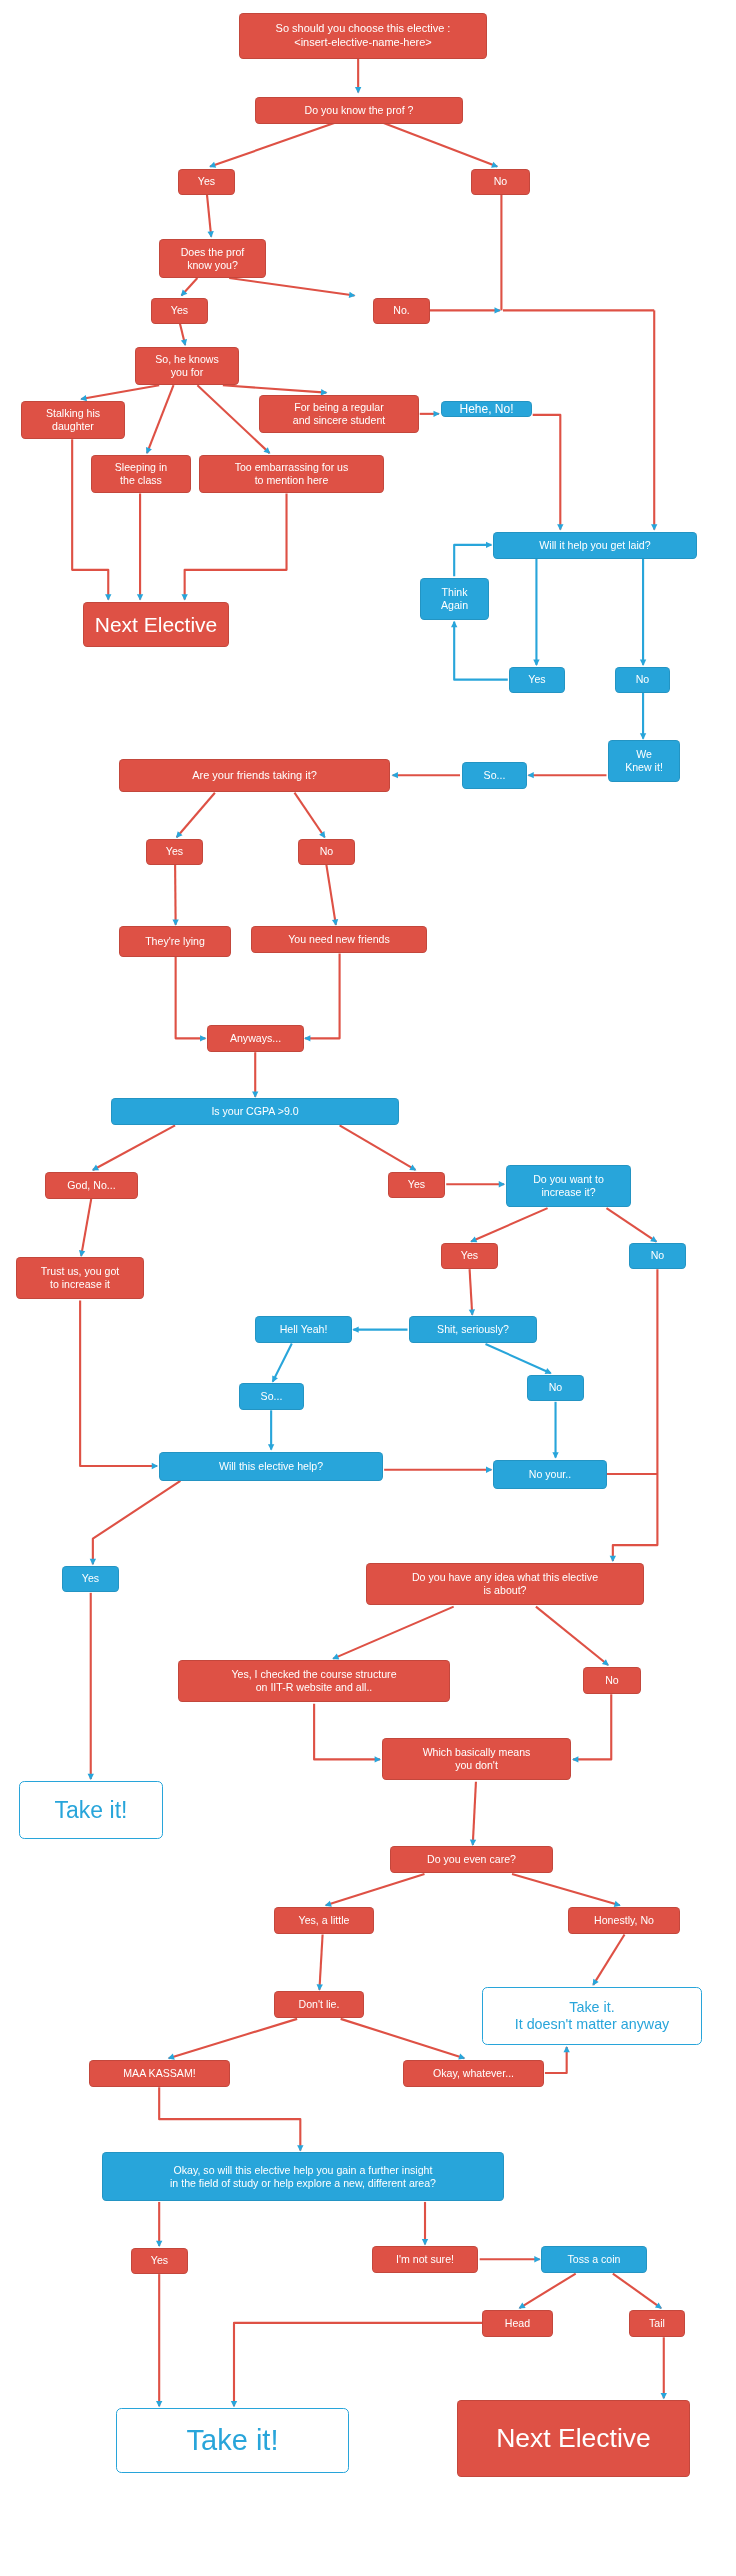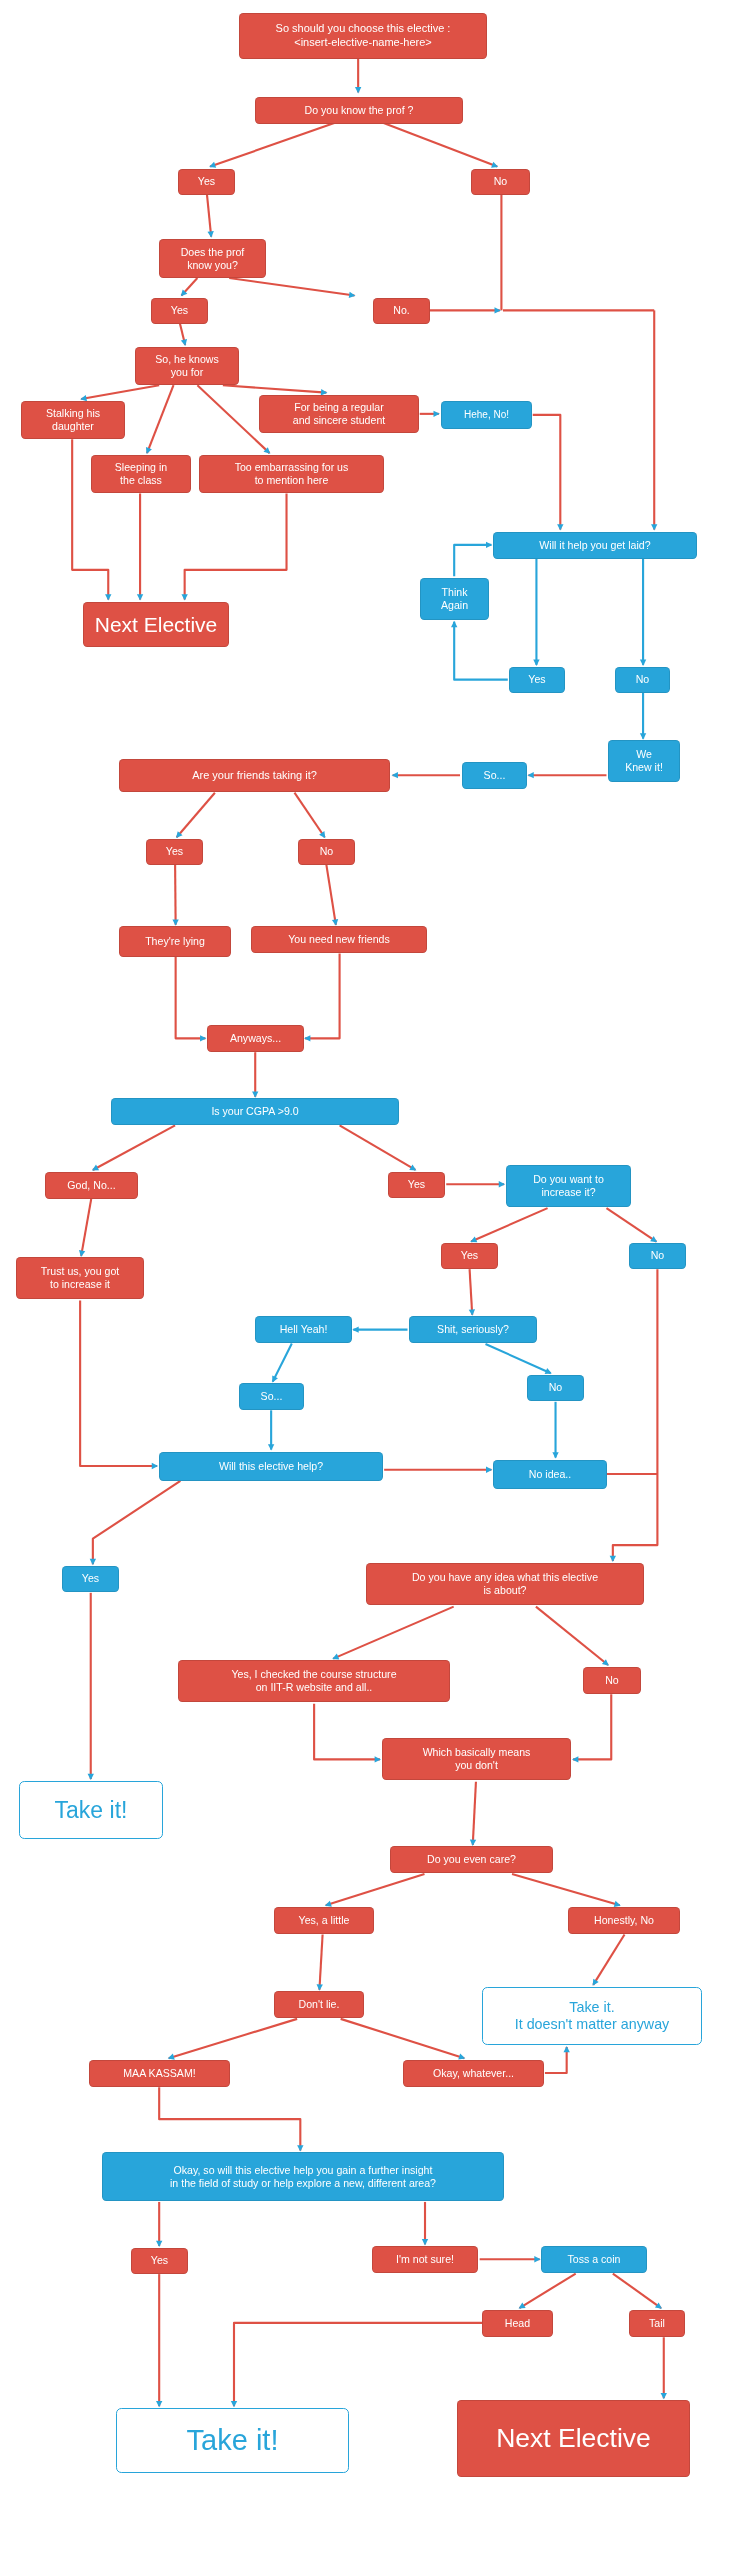--- a/index.html
+++ b/index.html
@@ -116,21 +116,21 @@
     <div class="node red" style="left: 135px; top: 347px; width: 104px; height: 38px; font-size: 10.6px;">So, he knows
 you for</div>
     <div class="node red" style="left: 21px; top: 401px; width: 104px; height: 38px; font-size: 10.6px;">Stalking his
 daughter</div>
     <div class="node red" style="left: 259px; top: 395px; width: 160px; height: 38px; font-size: 10.6px;">For being a regular
 and sincere student</div>
     <div class="node red" style="left: 91px; top: 455px; width: 100px; height: 38px; font-size: 10.6px;">Sleeping in
 the class</div>
     <div class="node red" style="left: 199px; top: 455px; width: 185px; height: 38px; font-size: 10.6px;">Too embarrassing for us
 to mention here</div>
-    <div class="node blue" style="left: 441px; top: 401px; width: 91px; height: 28px; font-size: 10px;">Hehe, No!</div>
+    <div class="node blue" style="left: 441px; top: 401px; width: 91px; height: 16px; font-size: 12px;">Hehe, No!</div>
     <div class="node red" style="left: 83px; top: 602px; width: 146px; height: 45px; font-size: 21px;">Next Elective</div>
     <div class="node blue" style="left: 493px; top: 532px; width: 204px; height: 26.5px; font-size: 10.6px;">Will it help you get laid?</div>
     <div class="node blue" style="left: 420px; top: 578px; width: 69px; height: 42px; font-size: 10.6px;">Think
 Again</div>
     <div class="node blue" style="left: 509px; top: 667px; width: 56px; height: 25.5px; font-size: 10.6px;">Yes</div>
     <div class="node blue" style="left: 615px; top: 667px; width: 55px; height: 25.5px; font-size: 10.6px;">No</div>
     <div class="node blue" style="left: 608px; top: 740px; width: 72px; height: 42px; font-size: 10.6px;">We
 Knew it!</div>
     <div class="node blue" style="left: 462px; top: 762px; width: 65px; height: 26.5px; font-size: 10.6px;">So...</div>
     <div class="node red" style="left: 119px; top: 759px; width: 271px; height: 33px; font-size: 11px;">Are your friends taking it?</div>
@@ -146,21 +146,21 @@
 increase it?</div>
     <div class="node red" style="left: 16px; top: 1257px; width: 128px; height: 42px; font-size: 10.6px;">Trust us, you got
 to increase it</div>
     <div class="node red" style="left: 441px; top: 1243px; width: 57px; height: 25.5px; font-size: 10.6px;">Yes</div>
     <div class="node blue" style="left: 629px; top: 1243px; width: 57px; height: 25.5px; font-size: 10.6px;">No</div>
     <div class="node blue" style="left: 255px; top: 1316px; width: 97px; height: 26.5px; font-size: 10.6px;">Hell Yeah!</div>
     <div class="node blue" style="left: 409px; top: 1316px; width: 128px; height: 26.5px; font-size: 10.6px;">Shit, seriously?</div>
     <div class="node blue" style="left: 527px; top: 1375px; width: 57px; height: 25.5px; font-size: 10.6px;">No</div>
     <div class="node blue" style="left: 239px; top: 1383px; width: 65px; height: 26.5px; font-size: 10.6px;">So...</div>
     <div class="node blue" style="left: 159px; top: 1452px; width: 224px; height: 29px; font-size: 10.6px;">Will this elective help?</div>
-    <div class="node blue" style="left: 493px; top: 1460px; width: 114px; height: 29px; font-size: 10.6px;">No idea..</div>
+    <div class="node blue" style="left: 493px; top: 1460px; width: 114px; height: 29px; font-size: 10.6px;">No your..</div>
     <div class="node blue" style="left: 62px; top: 1566px; width: 57px; height: 25.5px; font-size: 10.6px;">Yes</div>
     <div class="node red" style="left: 178px; top: 1660px; width: 272px; height: 42px; font-size: 10.6px;">Yes, I checked the course structure
 on IIT-R website and all..</div>
     <div class="node red" style="left: 366px; top: 1563px; width: 278px; height: 42px; font-size: 10.6px;">Do you have any idea what this elective
 is about?</div>
     <div class="node red" style="left: 583px; top: 1667px; width: 58px; height: 26.5px; font-size: 10.6px;">No</div>
     <div class="node red" style="left: 382px; top: 1738px; width: 189px; height: 42px; font-size: 10.6px;">Which basically means
 you don't</div>
     <div class="node outline" style="left: 19px; top: 1781px; width: 144px; height: 58px; font-size: 23px;">Take it!</div>
     <div class="node red" style="left: 390px; top: 1846px; width: 163px; height: 26.5px; font-size: 10.6px;">Do you even care?</div>

